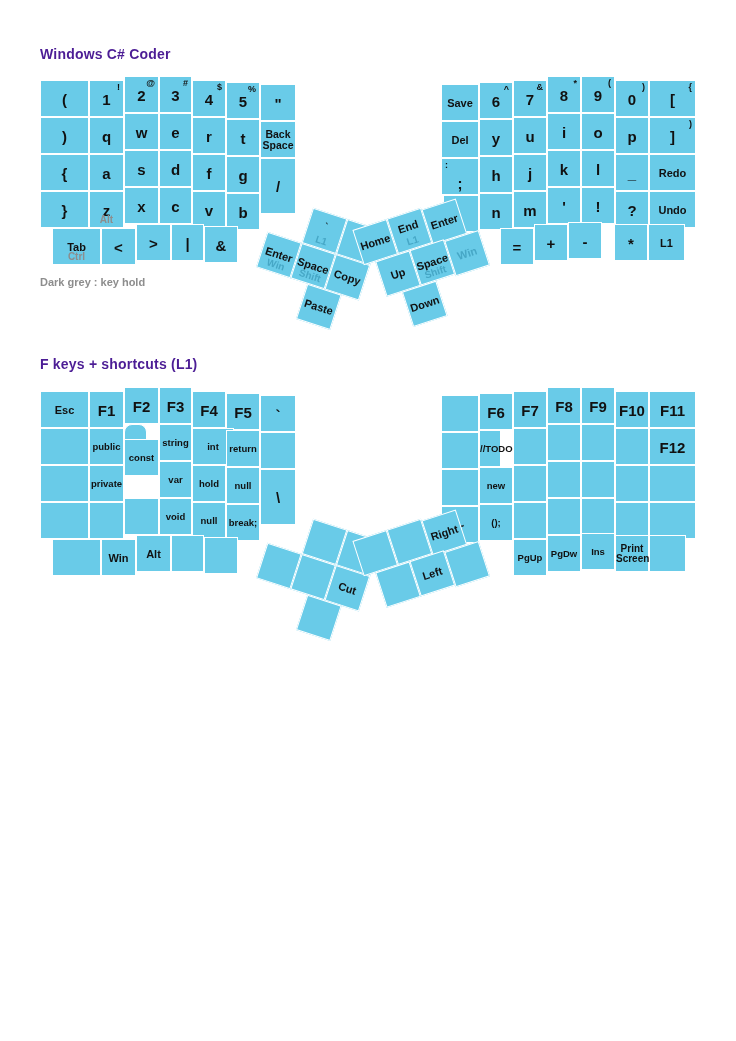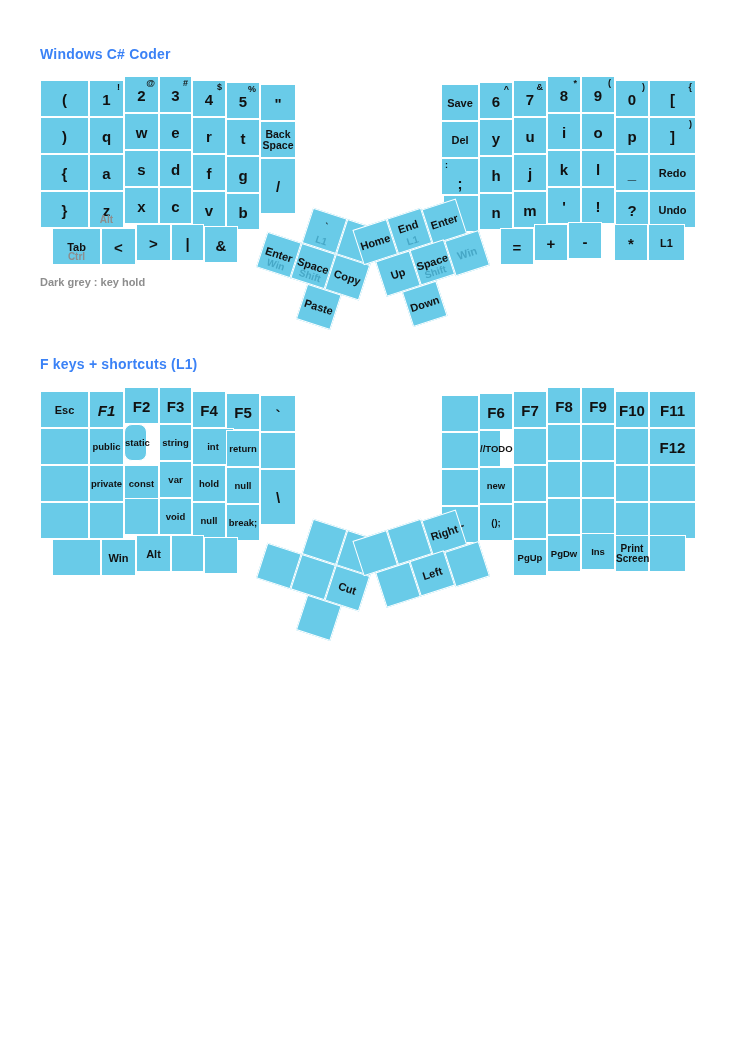--- a/index.html
+++ b/index.html
@@ -12,21 +12,21 @@
     height: 1041px;
     position: relative;
     font-family: "Liberation Sans", sans-serif;
     color: #111111;
     overflow: hidden;
   }
   .layer-title {
     position: absolute;
     font-size: 14px;
     font-weight: bold;
-    color: #3b82f6;
+    color: #4c1d95;
     letter-spacing: 0.2px;
   }
   .note {
     position: absolute;
     font-size: 11px;
     font-weight: bold;
     color: #8d8d8d;
   }
   .key {
     position: absolute;
@@ -376,21 +376,21 @@
   </div>
 </div>
 
 <div class="note" style="left:40px; top:276px;">Dark grey : key hold</div>
 
 <div class="layer-title" style="left:40px; top:356px;">F keys + shortcuts (L1)</div>
 
 <div class="key" style="left:40px; top:391px; width:49px; height:37px;">
   <span class="lbl main small">Esc</span>
 </div>
-<div class="key" style="left:89px; top:391px; width:35px; height:37px;font-style:italic;">
+<div class="key" style="left:89px; top:391px; width:35px; height:37px;">
   <span class="lbl main">F1</span>
 </div>
 <div class="key" style="left:124px; top:387px; width:35px; height:37px;">
   <span class="lbl main">F2</span>
 </div>
 <div class="key" style="left:159px; top:387px; width:33px; height:37px;">
   <span class="lbl main">F3</span>
 </div>
 <div class="key" style="left:192px; top:391px; width:34px; height:37px;">
   <span class="lbl main">F4</span>
@@ -423,21 +423,21 @@
 <div class="key" style="left:260px; top:432px; width:36px; height:37px;">
   <span class="lbl main tiny"></span>
 </div>
 
 <div class="key" style="left:40px; top:465px; width:49px; height:37px;">
   <span class="lbl main small"></span>
 </div>
 <div class="key" style="left:89px; top:465px; width:35px; height:37px;">
   <span class="lbl main tiny">private</span>
 </div>
-<div class="key" style="left:124px; top:465px; width:35px; height:37px;">
+<div class="key" style="left:124px; top:439px; width:35px; height:37px;">
   <span class="lbl main tiny">const</span>
 </div>
 <div class="key" style="left:159px; top:461px; width:33px; height:37px;">
   <span class="lbl main tiny">var</span>
 </div>
 <div class="key" style="left:192px; top:465px; width:34px; height:37px;">
   <span class="lbl main tiny">hold</span>
 </div>
 <div class="key" style="left:226px; top:467px; width:34px; height:37px;">
   <span class="lbl main tiny">null</span>

